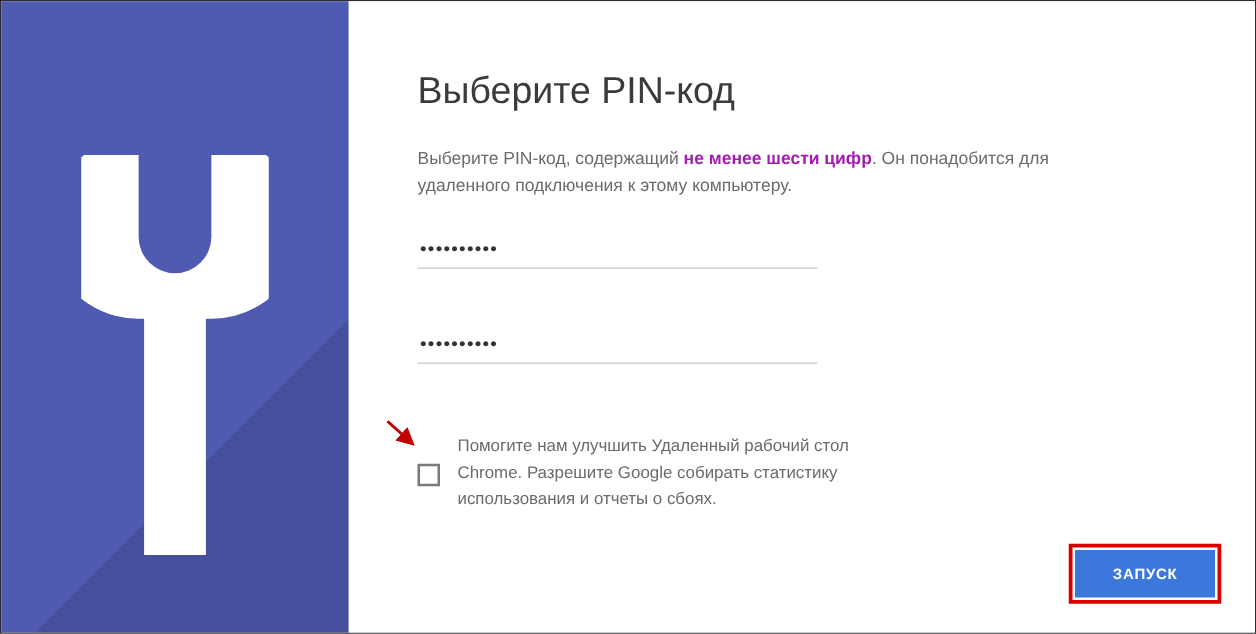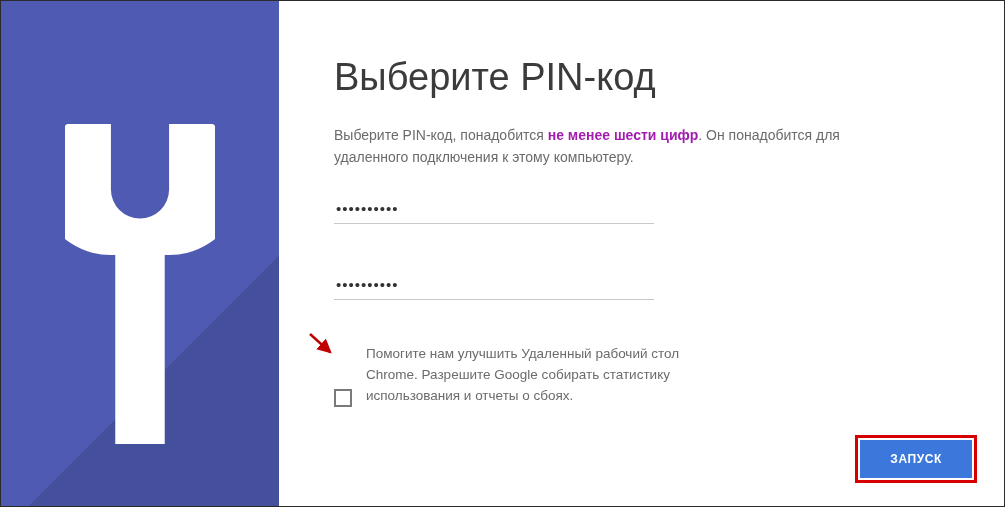--- a/index.html
+++ b/index.html
@@ -24,21 +24,21 @@
     transform: translate(-50%, -50%);
     width: 150px; height: 320px;
   }
   .right-panel {
     flex: 1;
     background: #ffffff;
     padding: 55px 55px 30px 55px;
     position: relative;
   }
   .title {
-    font-size: 38px;
+    font-size: 30px;
     color: #3b3b3b;
     font-weight: 400;
     margin-bottom: 26px;
   }
   .desc {
     font-size: 14px;
     color: #6b6b6b;
     line-height: 1.55;
     max-width: 560px;
     margin-bottom: 24px;
@@ -53,24 +53,24 @@
     letter-spacing: 1px;
     color: #333;
     margin-bottom: 44px;
     outline: none;
     background: transparent;
     font-family: inherit;
   }
   .pin-input::placeholder { color: #888; letter-spacing: 2px; }
   .check-row {
     display: flex;
-    align-items: flex-end;
+    align-items: center;
     gap: 14px;
     max-width: 360px;
-    margin-top: 0;
+    margin-top: 12px;
     position: relative;
   }
   .checkbox {
     width: 18px; height: 18px;
     border: 2px solid #7a7a7a;
     background: #fff;
     flex-shrink: 0;
     margin-top: 2px;
     cursor: pointer;
   }
@@ -109,21 +109,21 @@
     <div class="shadow"></div>
     <svg viewBox="0 0 100 220">
       <path fill="#ffffff" d="M30 0 L30 45 A20 20 0 0 0 70 45 L70 0 L100 0 A50 50 0 0 1 67 90 L67 220 L33 220 L33 90 A50 50 0 0 1 0 0 Z"></path>
     </svg>
   </div>
 
   <div class="right-panel">
     <h1 class="title">Выберите PIN-код</h1>
 
     <p class="desc">
-      <span>Выберите PIN-код, понадобится </span><strong>не менее шести цифр</strong><span>. Он понадобится для удаленного подключения к этому компьютеру.</span>
+      <span>Выберите PIN-код, содержащий </span><strong>не менее шести цифр</strong><span>. Он понадобится для удаленного подключения к этому компьютеру.</span>
     </p>
 
     <input type="password" class="pin-input" value="••••••••••" style="">
     <br>
     <input type="password" class="pin-input" value="••••••••••" style="">
 
     <div class="check-row">
       <svg class="arrow" width="28" height="26">
         <defs>
           <marker id="ah" markerWidth="6" markerHeight="6" refX="5" refY="3" orient="auto">

